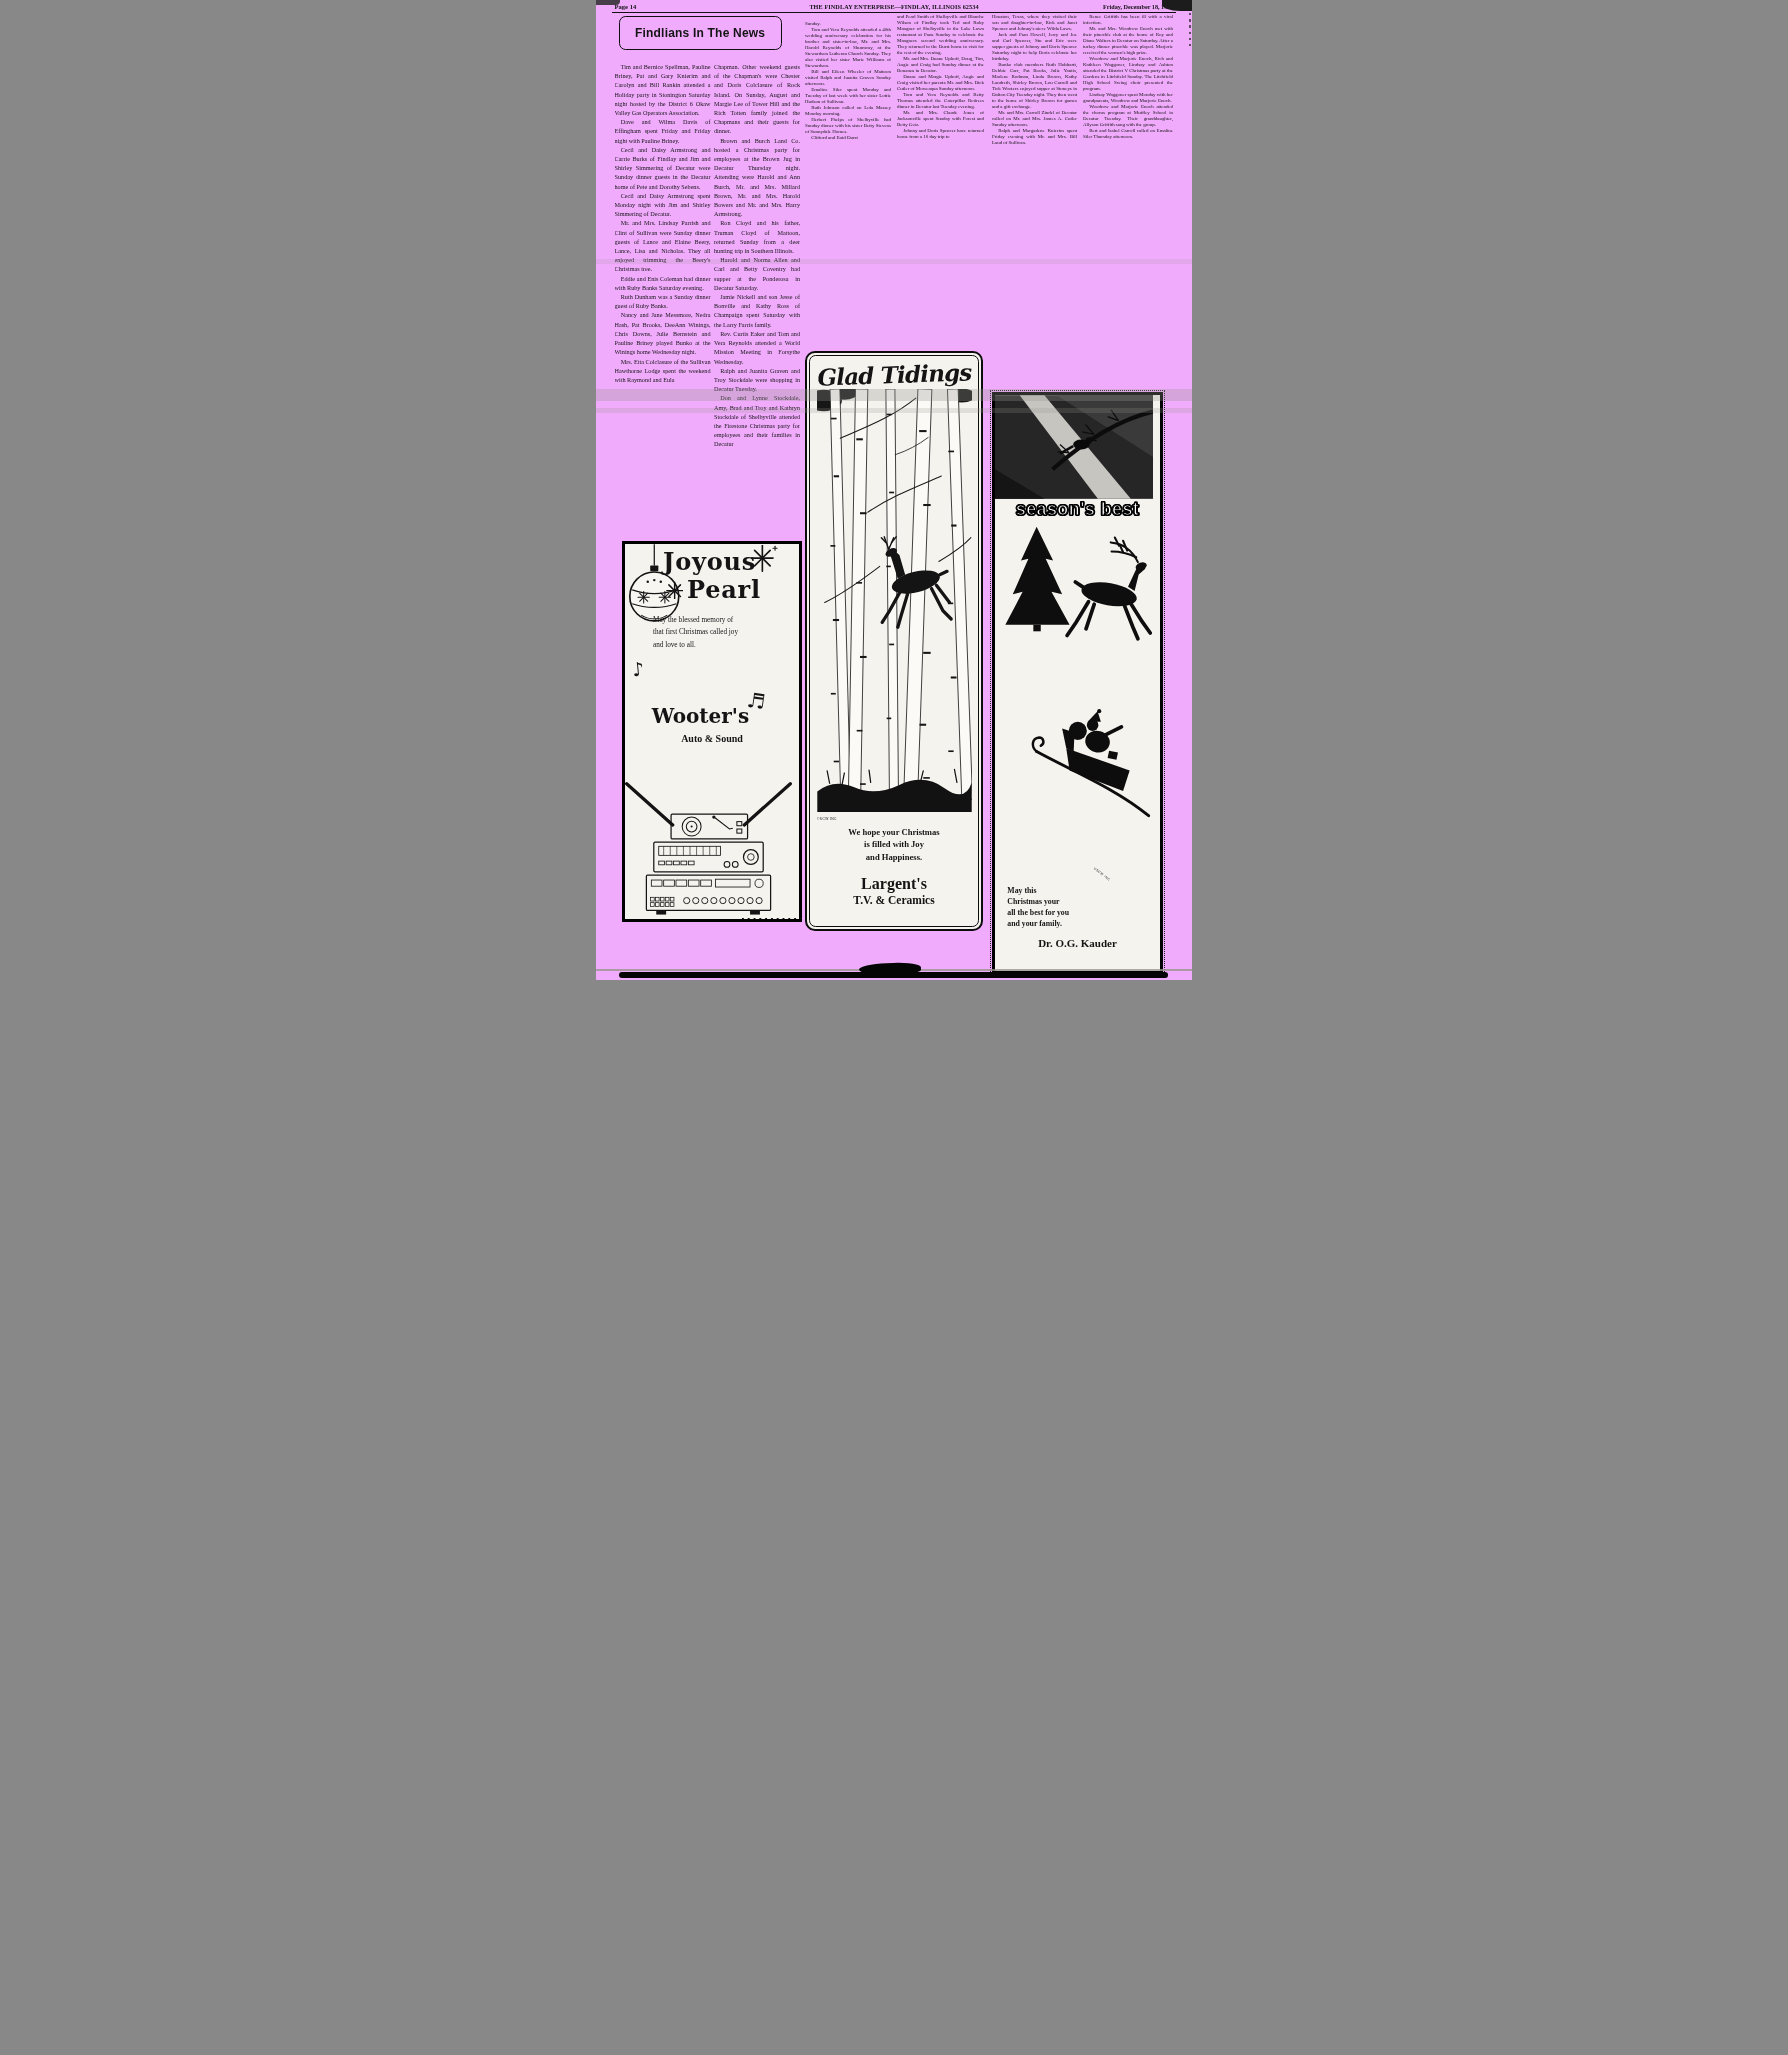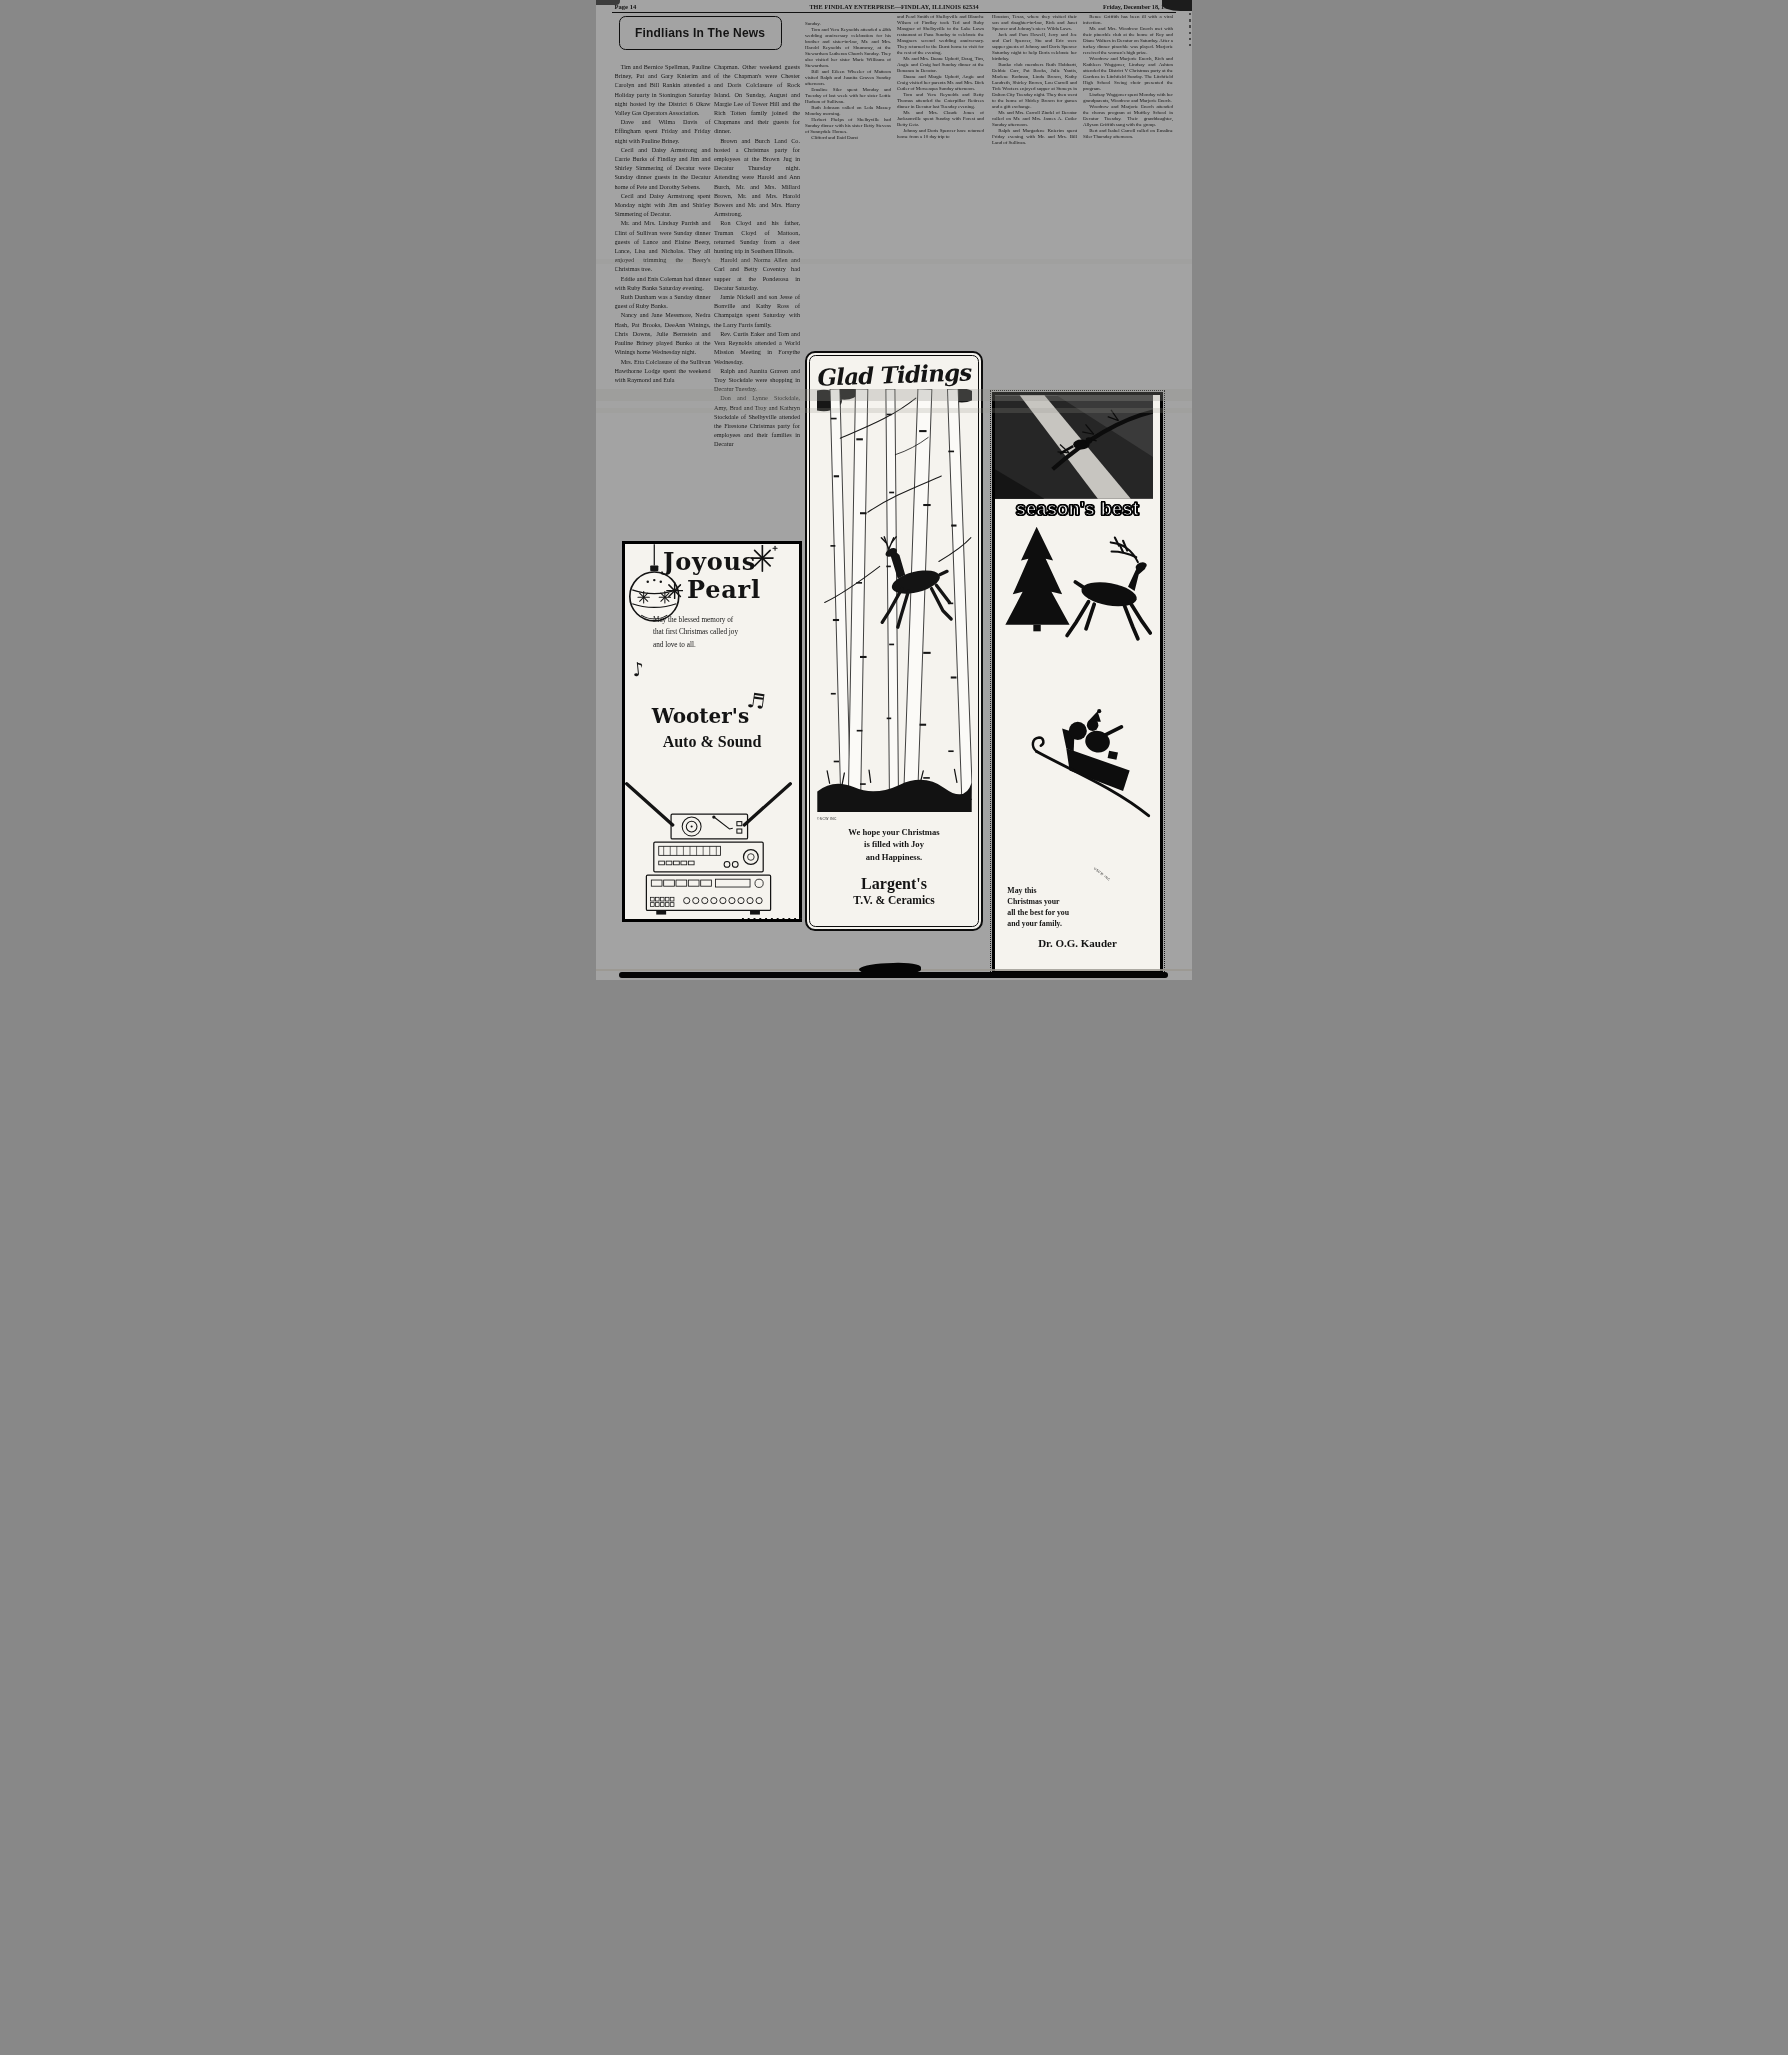--- a/index.html
+++ b/index.html
@@ -1,18 +1,18 @@
 <!DOCTYPE html>
 <html style="font-size:6.6px"><head>
 <meta charset="utf-8">
 <style>
   html,body { margin:0; padding:0; background:#888; }
   .page {
     position:relative; width:596px; height:980px; margin:0 auto;
-    background:#a3a3a3; color:#141414;
+    background:#f0abfc; color:#141414;
     font-family:"Liberation Serif", serif;
     overflow:hidden;
   }
   
   .header-row {
     position:absolute; top:2.9px; left:18.5px; right:18.5px;
     display:flex; align-items:baseline;
     font-weight:bold; font-size:6.2px;
   }
   .header-row .hl { width:90px; text-align:left; font-size:6.6px; }
@@ -81,21 +81,21 @@
   #ad-joyous { left:26px; top:541px; width:174px; height:375px; border:3.3px solid #000; }
   .ornament { position:absolute; left:4.1px; top:0; }
   .joyous-word1 { position:absolute; left:38px; top:3.3px;  font-family:"DejaVu Serif",serif; font-weight:bold; font-size:24px; letter-spacing:0.8px; }
   .joyous-word2 { position:absolute; left:62px; top:31px; font-family:"DejaVu Serif",serif; font-weight:bold; font-size:24px; letter-spacing:0.8px; }
   .joyous-star1 { position:absolute; left:124px; top:0.8px; }
   .joyous-star2 { position:absolute; left:41px; top:38px; }
   .joyous-message { position:absolute; left:28px; top:70px; font-size:7.2px; line-height:12.3px; }
   .note-1 { position:absolute; left:6.6px;  top:114px; font-family:"DejaVu Sans",sans-serif; font-size:19px; transform:rotate(-6deg); }
   .note-2 { position:absolute; left:122px; top:145px; font-family:"DejaVu Sans",sans-serif; font-size:20.6px; transform:rotate(8deg); }
   .joyous-business-name    { position:absolute; left:0; right:23px; top:160px; text-align:center; font-family:"DejaVu Serif",serif; font-weight:bold; font-size:20px; }
-  .joyous-business-tagline { position:absolute; left:0; right:0;   top:189px; text-align:center; font-weight:bold; font-size:16px; }
+  .joyous-business-tagline { position:absolute; left:0; right:0;   top:189px; text-align:center; font-weight:bold; font-size:10px; }
   .equipment { position:absolute; left:0; bottom:0.8px; }
 
   
   .band { position:absolute; left:0; width:596px; pointer-events:none; z-index:40; }
   .band1 { top:389px; height:12.3px; background:rgba(150,148,142,.30); }
   .band2 { top:408px; height:5.3px; background:rgba(150,148,142,.22); }
   .band3 { top:259px; height:4.5px; background:rgba(150,148,142,.16); }
   .smudge-tl { position:absolute; left:0; top:0; width:24px; height:4.5px; background:#2a2a2a; border-radius:0 0 4.1px 0; opacity:.85; }
   .smudge-tr { position:absolute; right:0; top:0; width:30px; height:10.7px; background:#1c1c1c; border-radius:0 0 0 60%; }
   .edge-dashes { position:absolute; right:0.8px; top:13px; width:2.5px; height:35px;

